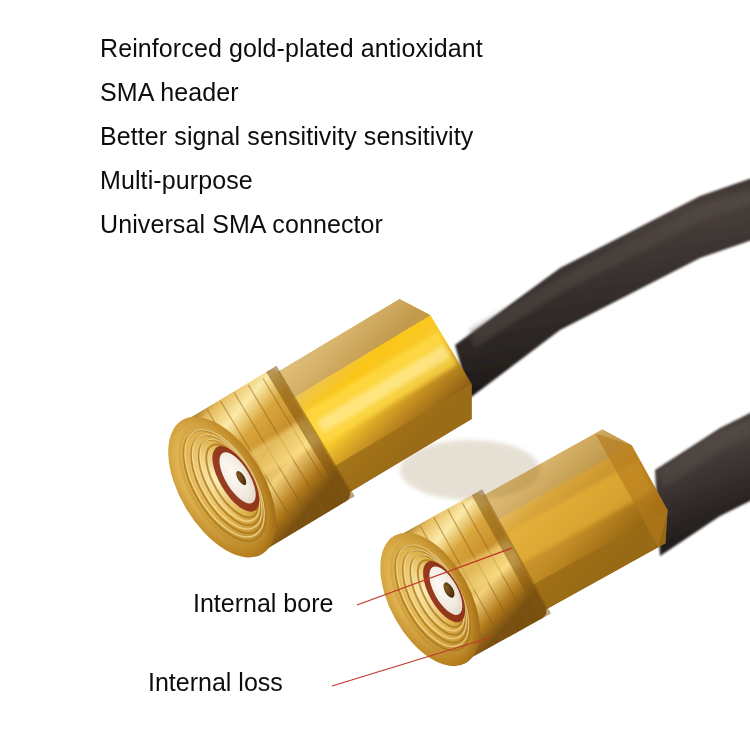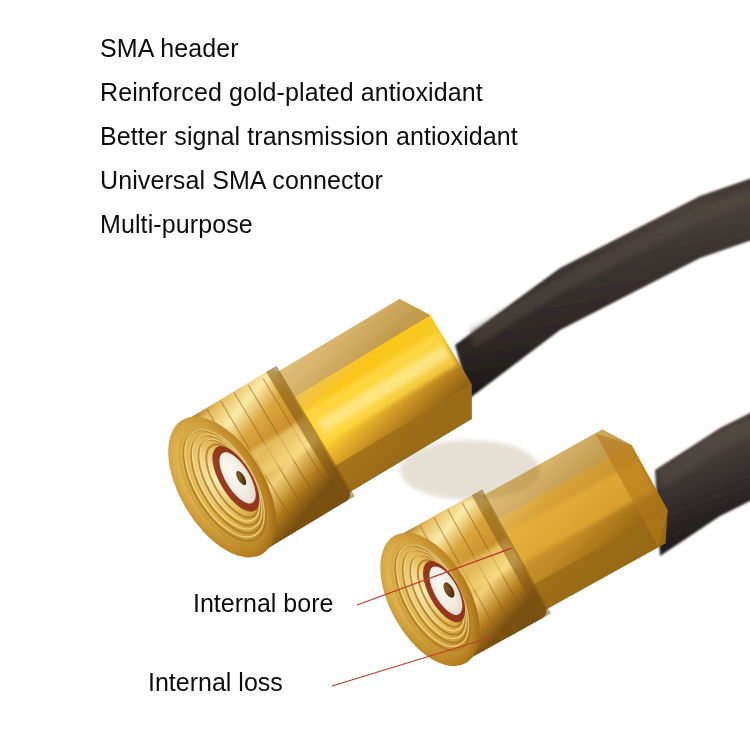--- a/index.html
+++ b/index.html
@@ -260,24 +260,24 @@
       <ellipse cx="470" cy="470" rx="70" ry="30" fill="#7a5a14" opacity="0.18" filter="url(#soft2)"></ellipse>
     </svg>
   </div>
 
   <svg class="leader-layer" width="750" height="750" viewBox="0 0 750 750" xmlns="http://www.w3.org/2000/svg">
     <line x1="357" y1="605" x2="512" y2="548" stroke="#c0392b" stroke-width="1.3"></line>
     <line x1="332" y1="686" x2="492" y2="637" stroke="#c0392b" stroke-width="1.3"></line>
   </svg>
 
   <div class="feature-list">
+    <div class="feature-item">Reinforced gold-plated antioxidant</div>
     <div class="feature-item">SMA header</div>
-    <div class="feature-item">Reinforced gold-plated antioxidant</div>
-    <div class="feature-item">Better signal transmission antioxidant</div>
+    <div class="feature-item">Better signal sensitivity sensitivity</div>
+    <div class="feature-item">Multi-purpose</div>
     <div class="feature-item">Universal SMA connector</div>
-    <div class="feature-item">Multi-purpose</div>
   </div>
 
   <div class="callout" id="callout-bore">Internal bore</div>
 
   <div class="callout" id="callout-screw">Internal loss</div>
 
 </div>
 
 </body></html>

